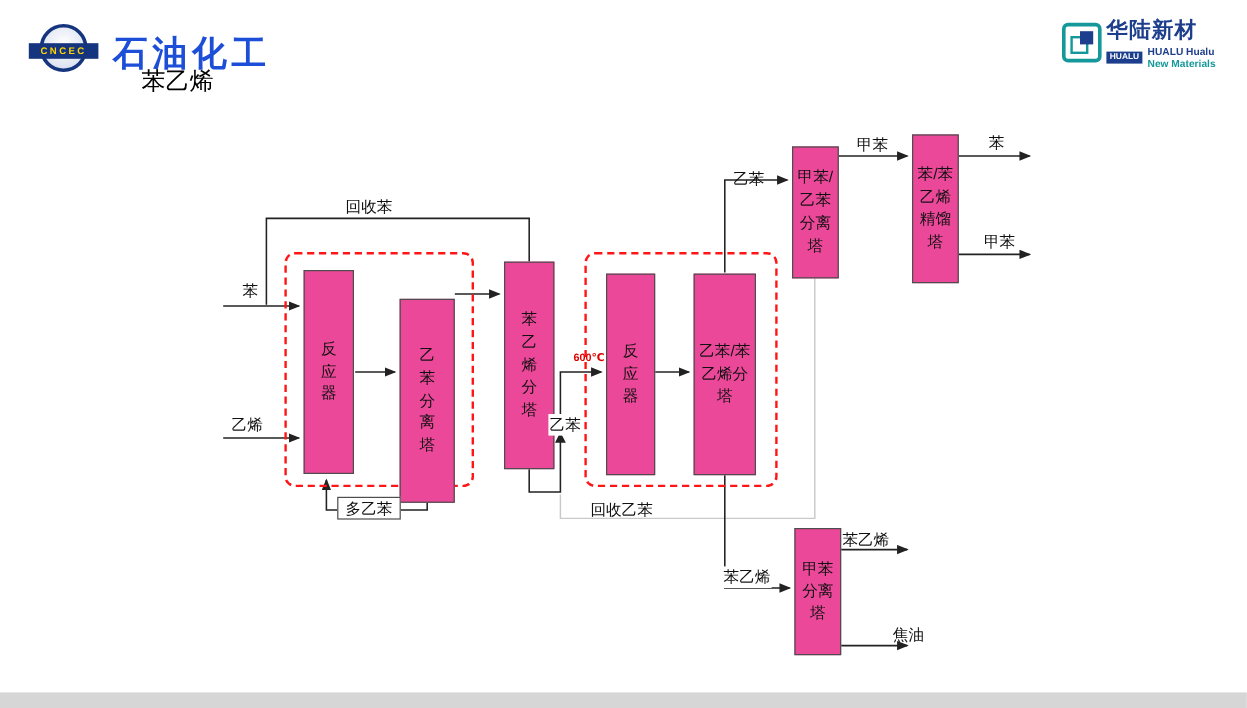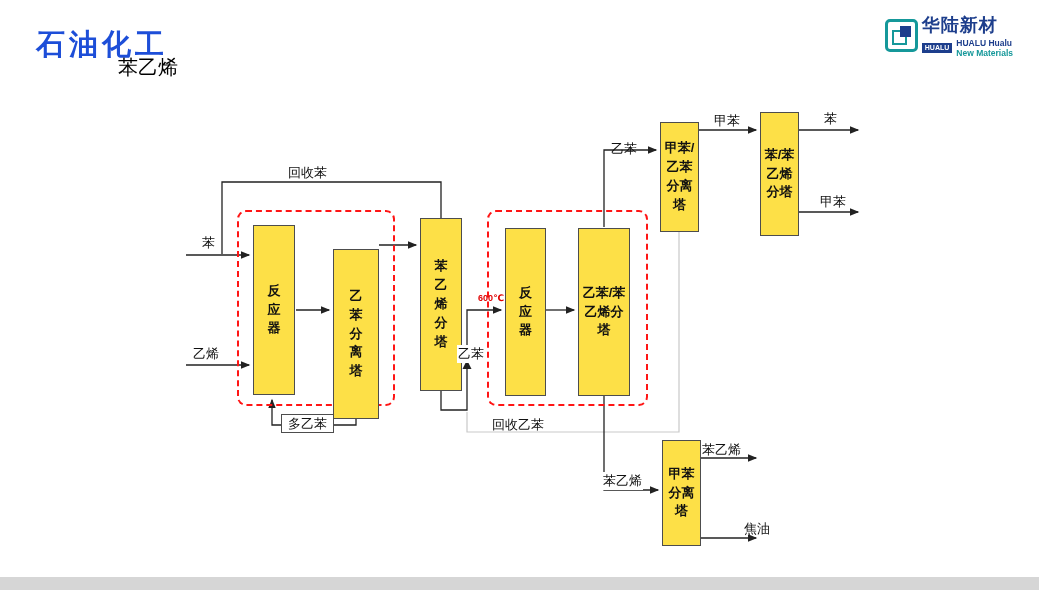--- a/index.html
+++ b/index.html
@@ -39,40 +39,44 @@
 
   
   .diagram { position:absolute; inset:0; }
   svg.flow { position:absolute; left:0; top:0; z-index:1; }
   .ln { stroke:#222; stroke-width:1.3; fill:none; }
   .withArr { marker-end:url(#arr); }
   .gray { stroke:#c9c9c9; stroke-width:1.2; fill:none; }
 
   .dashed { position:absolute; border:2px dashed #ff1515; border-radius:9px; z-index:2; background:transparent; }
 
-  .unit { position:absolute; border:1px solid #4d4d4d; background:#fde047; z-index:3;
+  .unit { position:absolute; border:1px solid #4d4d4d; background:#ec4899; z-index:3;
     display:flex; align-items:center; justify-content:center; text-align:center;
-    font-size:13px; line-height:1.45;font-weight:bold; }
+    font-size:13px; line-height:1.45; }
   .unit .lbl { word-break:break-all; }
   .w1  .lbl { width:1.15em; }
   .w36 .lbl { width:3.6em; }
   .w26 .lbl { width:2.6em; }
   .w22 .lbl { width:2.2em; }
 
   .slabel { position:absolute; font-size:13px; z-index:4; white-space:nowrap; color:#111; }
   .onwhite { background:#fff; padding:0 1px; }
   .boxed { border:1px solid #4d4d4d; background:#fff; padding:0 6px; line-height:17px; }
   .temp { color:#e00000; font-size:9px; font-weight:bold; }
 
   .bottom-bar { position:absolute; left:0; bottom:0; width:100%; height:13px; background:#d6d6d6; z-index:5; }
 </style>
 </head>
 <body>
 
 <div class="hdr-left">
+  <div class="emblem">
+    <div class="ring"></div>
+    <div class="banner">CNCEC</div>
+  </div>
   <div class="brand">石油化工</div>
 </div>
 
 <div class="page-title">苯乙烯</div>
 
 <div class="hdr-right">
   <div class="hl-icon"></div>
   <div class="hl-text">
     <div class="hl-name">华陆新材</div>
     <div class="hl-sub">
@@ -127,21 +131,21 @@
   <div class="unit w1" style="left:505px; top:228px; width:41px; height:168px;">
     <span class="lbl">反应器</span>
   </div>
   <div class="unit w36" style="left:578px; top:228px; width:52px; height:168px;">
     <span class="lbl">乙苯/苯乙烯分塔</span>
   </div>
   <div class="unit w26" style="left:660px; top:122px; width:39px; height:110px;">
     <span class="lbl">甲苯/乙苯分离塔</span>
   </div>
   <div class="unit w26" style="left:760px; top:112px; width:39px; height:124px;">
-    <span class="lbl">苯/苯乙烯分塔</span>
+    <span class="lbl">苯/苯乙烯精馏塔</span>
   </div>
   <div class="unit w22" style="left:662px; top:440px; width:39px; height:106px;">
     <span class="lbl">甲苯分离塔</span>
   </div>
 
   <span class="slabel" style="left:202px; top:234px;">苯</span>
   <span class="slabel" style="left:193px; top:345px;">乙烯</span>
   <span class="slabel" style="left:288px; top:164px;">回收苯</span>
   <span class="slabel boxed" style="left:281px; top:414px;">多乙苯</span>
   <span class="slabel onwhite" style="left:457px; top:345px;">乙苯</span>

